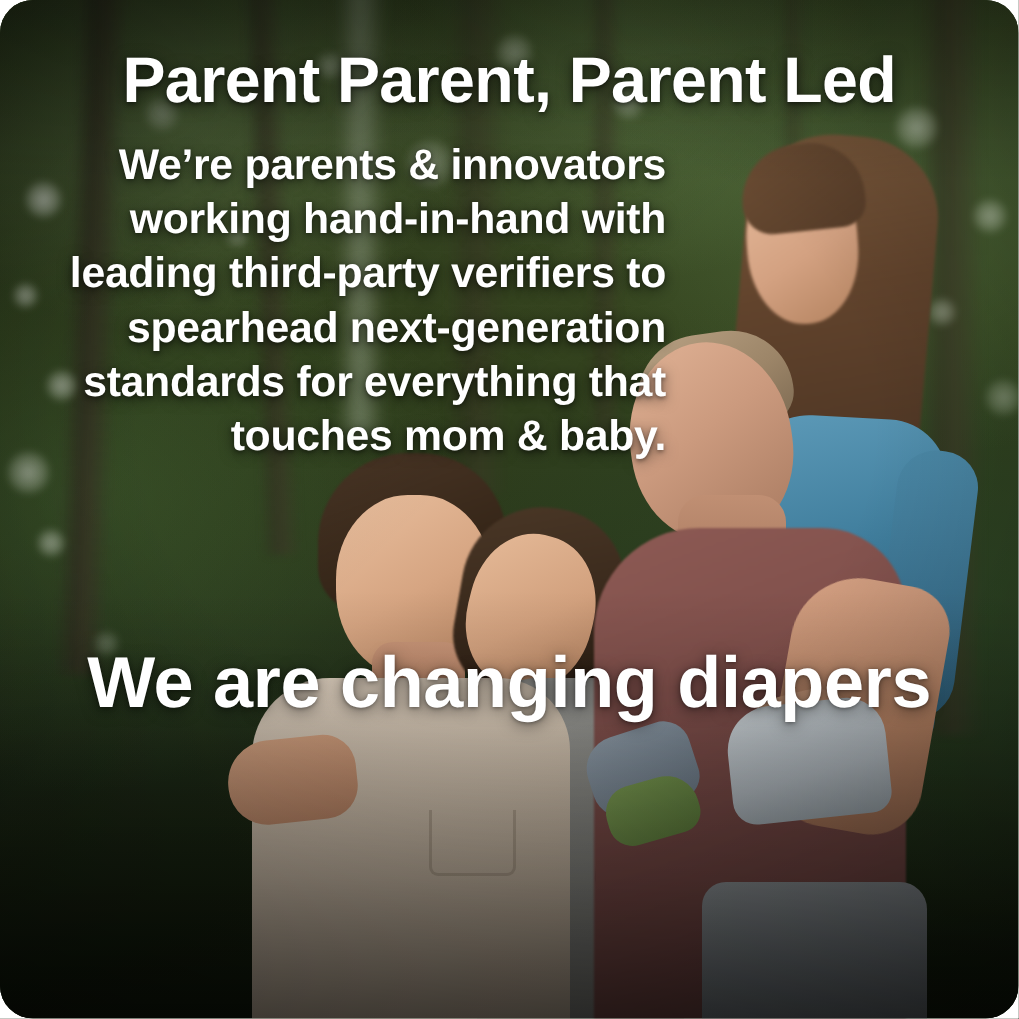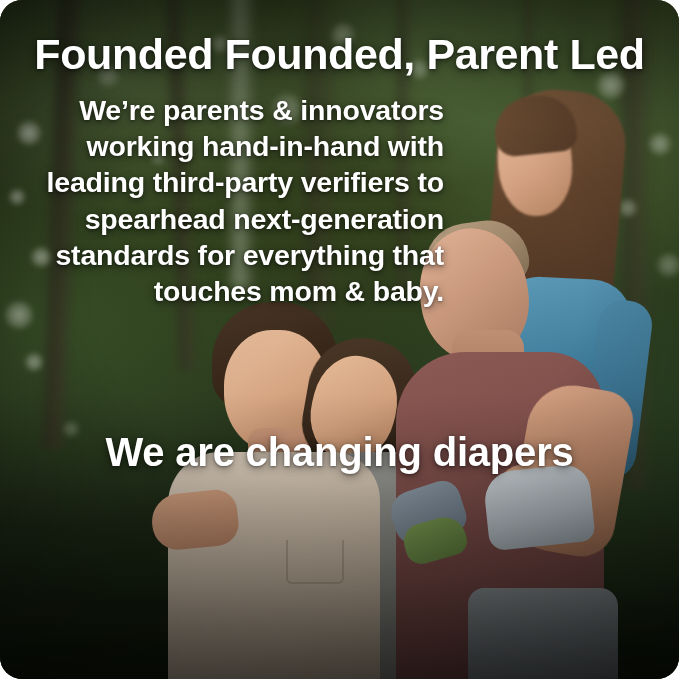--- a/index.html
+++ b/index.html
@@ -285,21 +285,21 @@
     text-shadow: 0 2px 9px rgba(0,0,0,0.55), 0 1px 3px rgba(0,0,0,0.4);
   }
 
   .tagline {
     position: absolute;
     top: 430px;
     left: 0;
     width: 679px;
     text-align: center;
     color: #ffffff;
-    font-size: 40px;
+    font-size: 48px;
     line-height: 1.1;
     font-weight: 600;
     letter-spacing: -0.2px;
     text-shadow: 0 2px 10px rgba(0,0,0,0.5), 0 1px 3px rgba(0,0,0,0.4);
   }
 
   
   .badges {
     position: absolute;
     left: 0;
@@ -371,21 +371,21 @@
 
     <div class="person boy-shirt"></div>
     <div class="boy-pocket person"></div>
     <div class="person mom-arm"></div>
 
     <div class="shade-topleft"></div>
     <div class="vignette"></div>
   </div>
 
   <div class="content">
-    <div class="headline">Founded Founded, Parent Led</div>
+    <div class="headline">Parent Parent, Parent Led</div>
     <div class="subcopy">We’re parents &amp; innovators working hand-in-hand with leading third-party verifiers to spearhead next-generation standards for everything that touches mom &amp; baby.</div>
     <div class="tagline">We are changing diapers</div>
   </div>
 
   <div class="badges">
 
     
     
 
     

